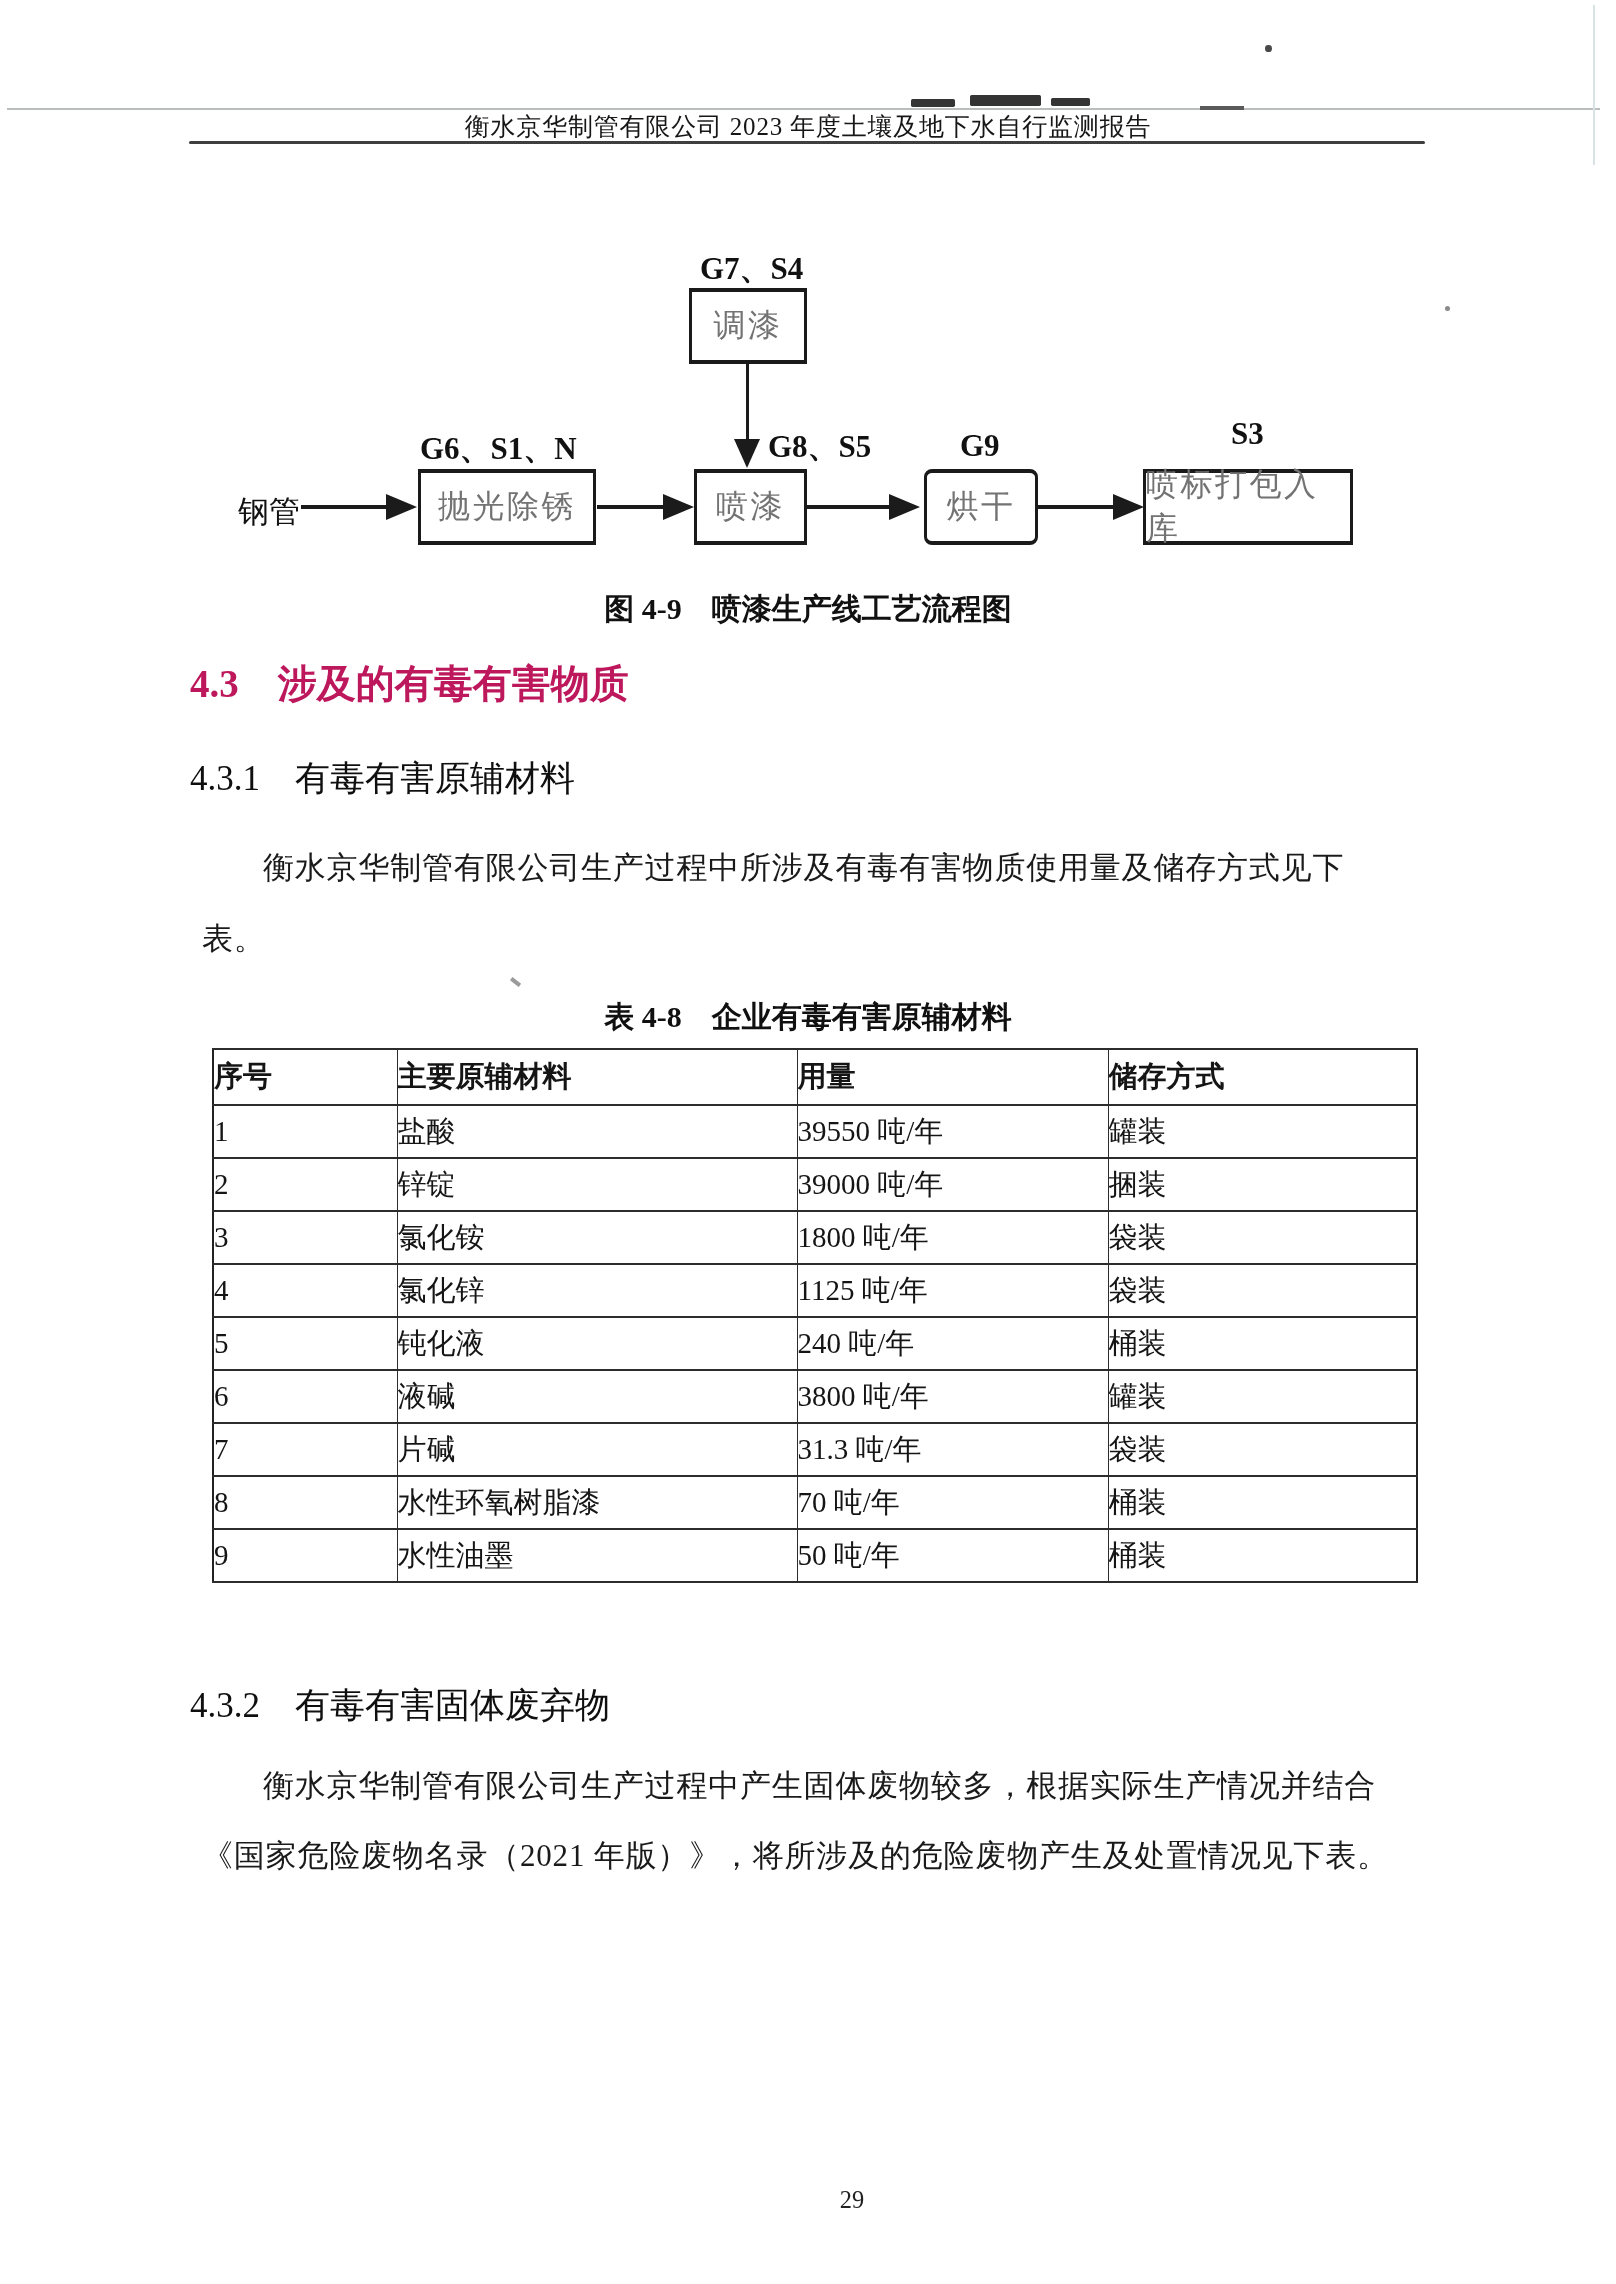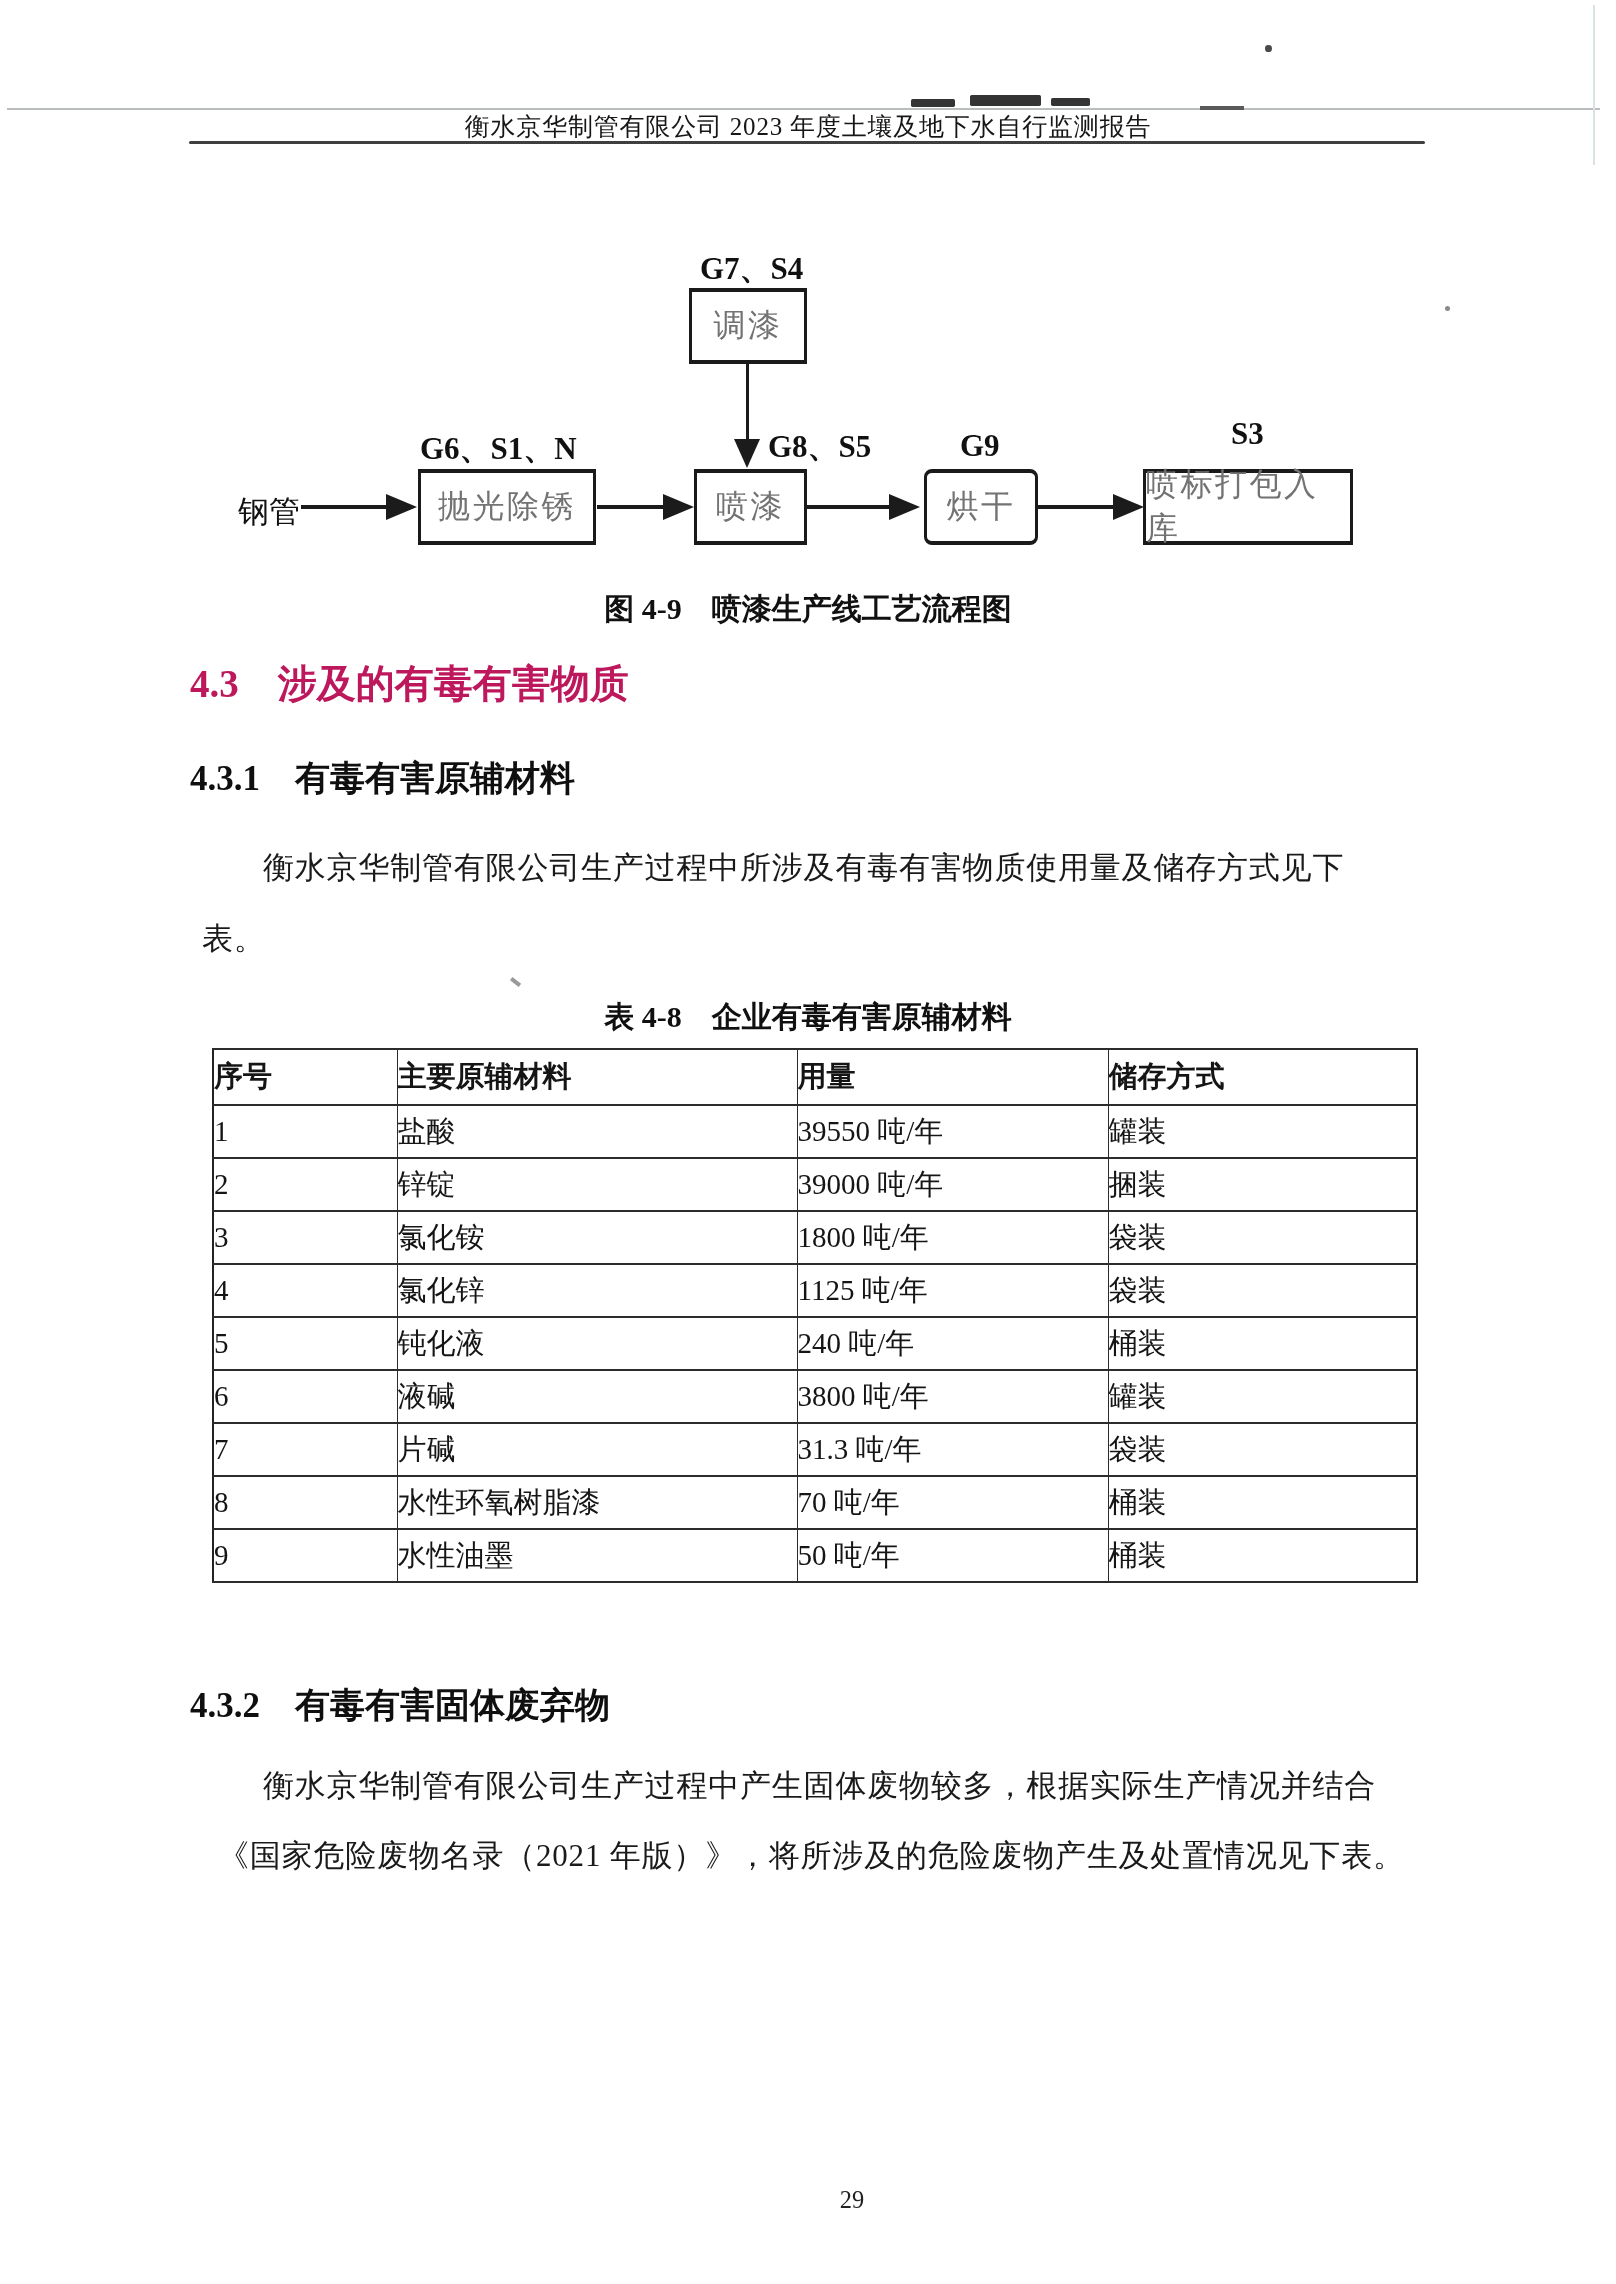--- a/index.html
+++ b/index.html
@@ -36,21 +36,21 @@
   }
   .fc-ann{font-size:31px;font-weight:bold;color:#111;white-space:nowrap;}
   .fc-input{font-size:31px;color:#111;white-space:nowrap;}
   .fc-caption{left:0;top:589px;width:1616px;text-align:center;font-size:30px;font-weight:bold;color:#111;}
   .shaft-h{height:4.2px;background:#1b1b1b;top:505px;}
   .head-r{width:0;height:0;border-left:31px solid #1b1b1b;border-top:13.5px solid transparent;border-bottom:13.5px solid transparent;top:494px;}
   .shaft-v{width:3.4px;background:#1b1b1b;left:746px;}
   .head-d{width:0;height:0;border-top:29px solid #1b1b1b;border-left:13.5px solid transparent;border-right:13.5px solid transparent;left:734px;top:439px;}
   
   .h1{font-size:39px;font-weight:bold;color:#be185d;white-space:nowrap;}
-  .h2{font-size:35px;font-weight:bold;color:#0f0f0f;white-space:nowrap;}
+  .h2{font-size:35px;font-weight:normal;color:#0f0f0f;white-space:nowrap;}
   .para{font-size:31px;color:#1a1a1a;white-space:nowrap;letter-spacing:0.8px;}
   .tbl-caption{left:0;top:997px;width:1616px;text-align:center;font-size:30px;font-weight:bold;color:#101010;}
   
   table.materials{
     position:absolute;left:212px;top:1048px;width:1204px;
     border-collapse:collapse;table-layout:fixed;
     font-size:29px;color:#151515;
   }
   table.materials th,table.materials td{
     border:1.7px solid #2c2c2c;
@@ -189,18 +189,18 @@
       <td>9</td>
       <td>水性油墨</td>
       <td>50 吨/年</td>
       <td>桶装</td>
     </tr>
   </tbody>
     </table>
 
   <div class="abs h2" style="left:190px;top:1682px;">4.3.2　有毒有害固体废弃物</div>
   <div class="abs para" style="left:263px;top:1765px;">衡水京华制管有限公司生产过程中产生固体废物较多，根据实际生产情况并结合</div>
-  <div class="abs para" style="left:202px;top:1835px;margin-left:16px;">《国家危险废物名录（2021 年版）》，将所涉及的危险废物产生及处置情况见下表。</div>
+  <div class="abs para" style="left:202px;top:1835px;">《国家危险废物名录（2021 年版）》，将所涉及的危险废物产生及处置情况见下表。</div>
 
   <div class="abs page-number">29</div>
 
 </div>
 
 
 </body></html>

